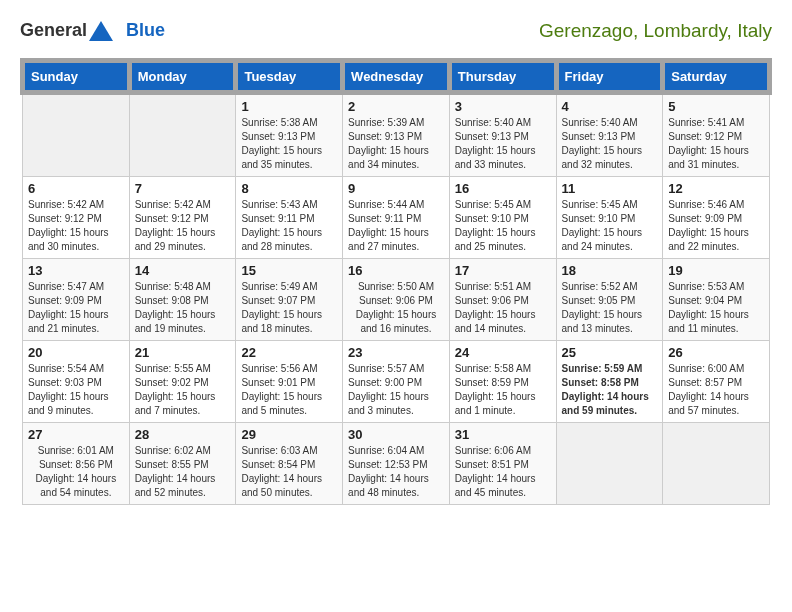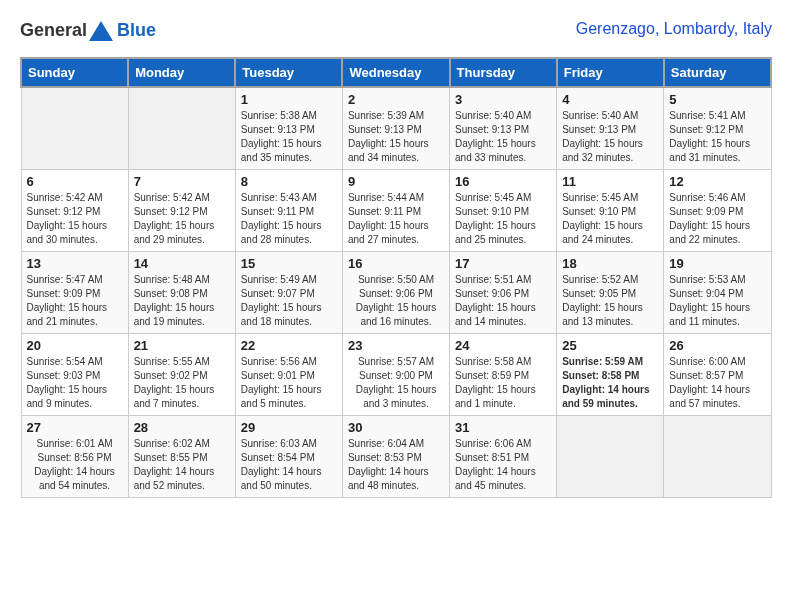--- a/index.html
+++ b/index.html
@@ -12,21 +12,21 @@
     }
     .header {
       display: flex;
       justify-content: space-between;
       align-items: flex-start;
       margin-bottom: 16px;
     }
     .logo {
       display: flex;
       align-items: center;
-      gap: 4px;
+      gap: 13px;
     }
     .logo-text-general {
       font-size: 18px;
       font-weight: bold;
       color: #333;
     }
     .logo-text-blue {
       font-size: 18px;
       font-weight: bold;
       color: #1565c0;
@@ -39,36 +39,36 @@
     .title-block {
       text-align: right;
     }
     .month-title {
       font-size: 36px;
       font-weight: bold;
       color: #333;
       line-height: 1.1;
     }
     .location-title {
-      font-size: 16px;
-      color: #1d4ed8;
+      font-size: 19px;
+      color: #4d7c0f;
     }
     table {
       width: 100%;
       border-collapse: collapse;
       table-layout: fixed;
     }
     thead tr th {
       background-color: #1565c0;
       color: #fff;
       text-align: left;
       padding: 6px 6px;
       font-size: 13px;
       font-weight: bold;
-      border: 2px solid #a3a3a3;
+      border: 5px solid #a3a3a3;
     }
     tbody tr td {
       vertical-align: top;
       border: 1px solid #ccc;
       padding: 4px 5px;
       min-height: 80px;
       font-size: 11px;
       color: #333;
       background: #fff;
     }
@@ -280,21 +280,21 @@
         </td>
         <td>
           <span class="day-num">22</span>
           <div class="cell-info" style="white-space: pre-line;">Sunrise: 5:56 AM
 Sunset: 9:01 PM
 Daylight: 15 hours
 and 5 minutes.</div>
         </td>
         <td>
           <span class="day-num">23</span>
-          <div class="cell-info" style="white-space: pre-line; text-align: center;">Sunrise: 5:57 AM
+          <div class="cell-info" style="white-space: pre-line;">Sunrise: 5:57 AM
 Sunset: 9:00 PM
 Daylight: 15 hours
 and 3 minutes.</div>
         </td>
         <td>
           <span class="day-num">24</span>
           <div class="cell-info" style="white-space: pre-line;">Sunrise: 5:58 AM
 Sunset: 8:59 PM
 Daylight: 15 hours
 and 1 minute.</div>
@@ -332,21 +332,21 @@
         <td>
           <span class="day-num">29</span>
           <div class="cell-info" style="white-space: pre-line;">Sunrise: 6:03 AM
 Sunset: 8:54 PM
 Daylight: 14 hours
 and 50 minutes.</div>
         </td>
         <td>
           <span class="day-num">30</span>
           <div class="cell-info" style="white-space: pre-line;">Sunrise: 6:04 AM
-Sunset: 8:53 PM
+Sunset: 12:53 PM
 Daylight: 14 hours
 and 48 minutes.</div>
         </td>
         <td>
           <span class="day-num">31</span>
           <div class="cell-info" style="white-space: pre-line;">Sunrise: 6:06 AM
 Sunset: 8:51 PM
 Daylight: 14 hours
 and 45 minutes.</div>
         </td>

